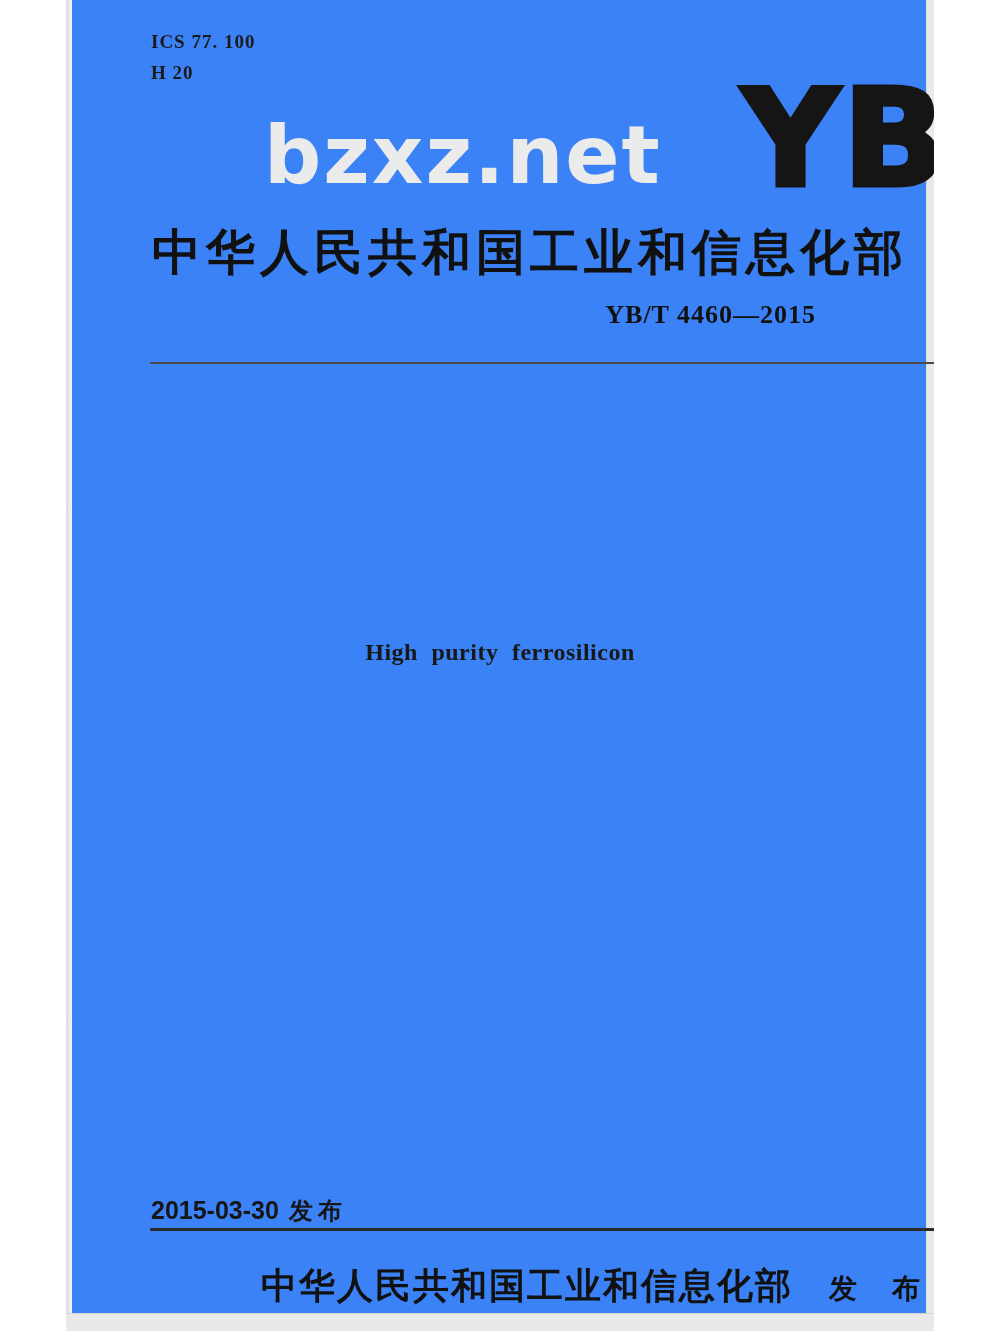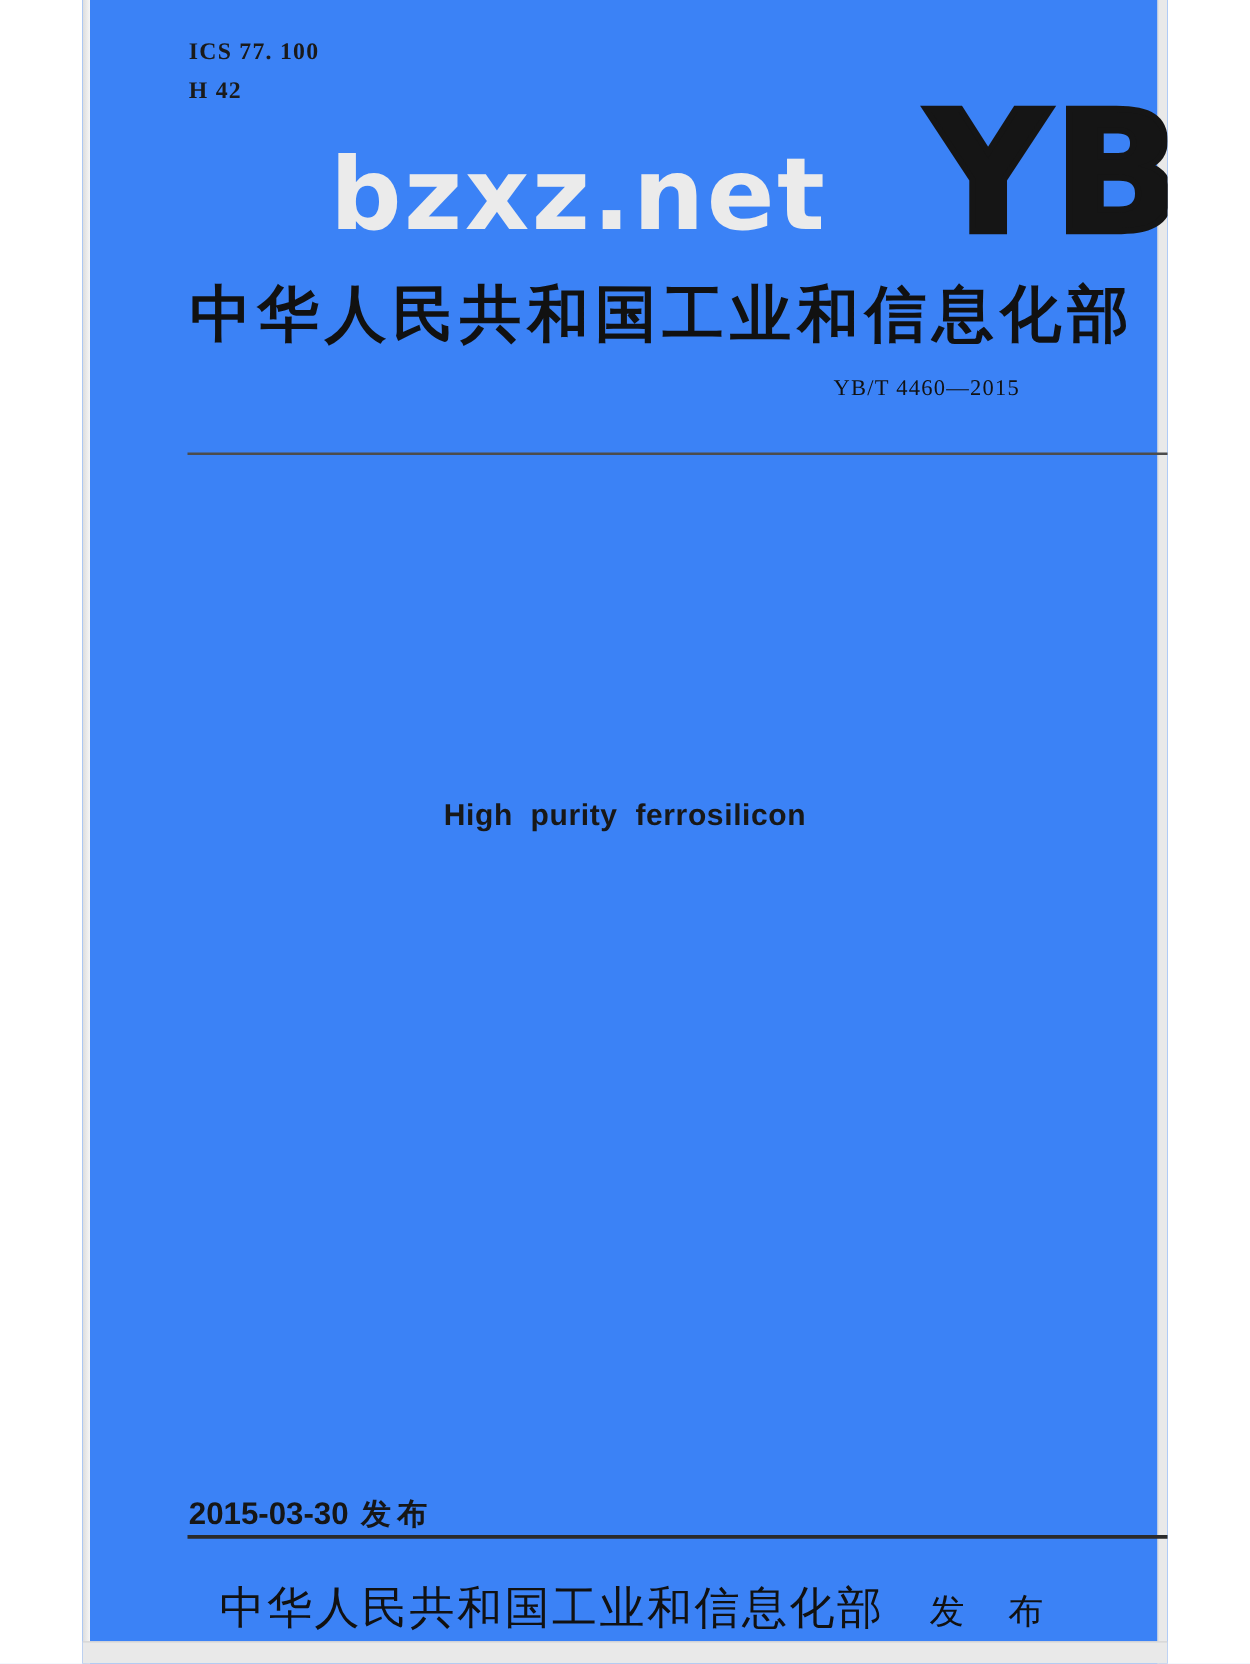--- a/index.html
+++ b/index.html
@@ -54,81 +54,81 @@
   .std-class-title {
     position: absolute; left: 86px; top: 224px;
     font-weight: bold; font-size: 49px; line-height: 1.15;
     letter-spacing: 5px; white-space: nowrap;
     color: #111111;
   }
 
   .std-number {
     position: absolute; right: 118px; top: 300px;
     font-family: "Liberation Serif", serif;
-    font-weight: normal; font-size: 18px; letter-spacing: 1px;
+    font-weight: bold; font-size: 26px; letter-spacing: 1px;
     color: #111111;
   }
 
   .rule-top {
     position: absolute; left: 84px; top: 362px;
     width: 821px; height: 2px; background: #4c4c4c;
   }
 
   .doc-title-cn {
     position: absolute; left: 0; right: 0; top: 550px;
     text-align: center;
     font-weight: bold; font-size: 44px; letter-spacing: 14px;
     color: #111111;
   }
 
   .doc-title-en {
     position: absolute; left: 0; right: 0; top: 639px;
     text-align: center;
-    font-family: Liberation Sans, sans-serif;
+    font-family: Liberation Serif, serif;
     font-weight: bold; font-size: 24px; word-spacing: 7px; letter-spacing: 0.5px;
     color: #181818;
   }
 
   .dates-row {
     position: absolute; left: 85px; right: 95px; top: 1195px;
     display: flex; justify-content: space-between; align-items: baseline;
     font-weight: bold; font-size: 25px; color: #161616;
   }
   .date-label {
     margin-left: 10px; font-size: 24px; letter-spacing: 5px; margin-top: 45px;
   }
 
   .rule-bottom {
     position: absolute; left: 84px; top: 1228px;
     width: 822px; height: 3px; background: #2b2b2b;
   }
 
   .issuer-row {
     position: absolute; left: 0; right: 0; top: 1262px;
-    text-align: center;
+    text-align: right;
     font-family: "Liberation Serif", serif;
-    font-weight: normal; color: #111111;
+    font-weight: bold; color: #111111;
     white-space: nowrap;
     padding-left: 24px;
   }
   .issuer-name { font-size: 36px; letter-spacing: 2px; }
   .issuer-publish { font-size: 28px; letter-spacing: 14px; margin-left: 36px; }
 </style>
 </head>
 <body>
 
 <div class="page">
 
   <div class="edge-left"></div>
   <div class="edge-right"></div>
   <div class="edge-bottom"></div>
 
   <div class="ics-block">
     <div>ICS 77. 100</div>
-    <div>H 42</div>
+    <div>H 20</div>
   </div>
 
   <div class="watermark">bzxz.net</div>
 
   <div class="yb-logo">YB</div>
 
   <div class="std-class-title">中华人民共和国工业和信息化部</div>
 
   <div class="std-number">YB/T 4460—2015</div>
 

